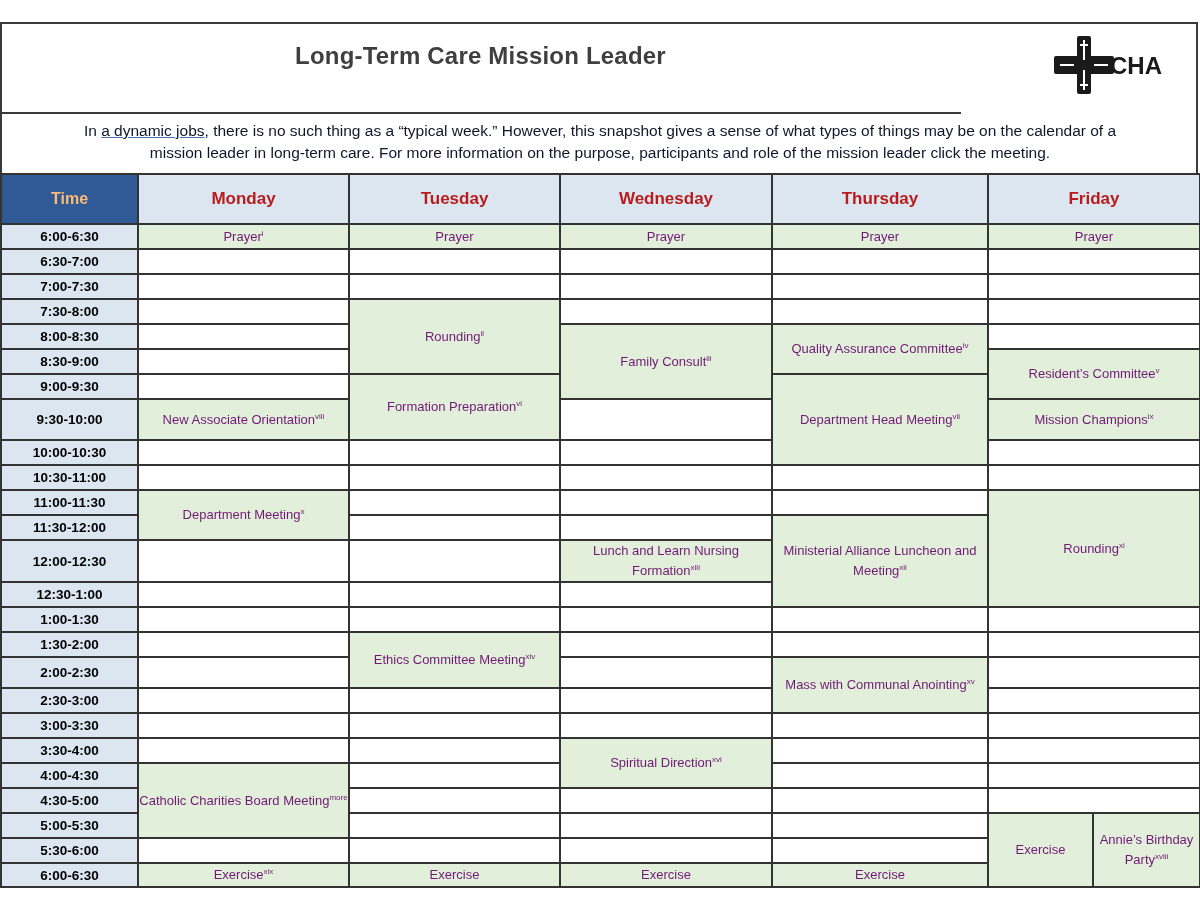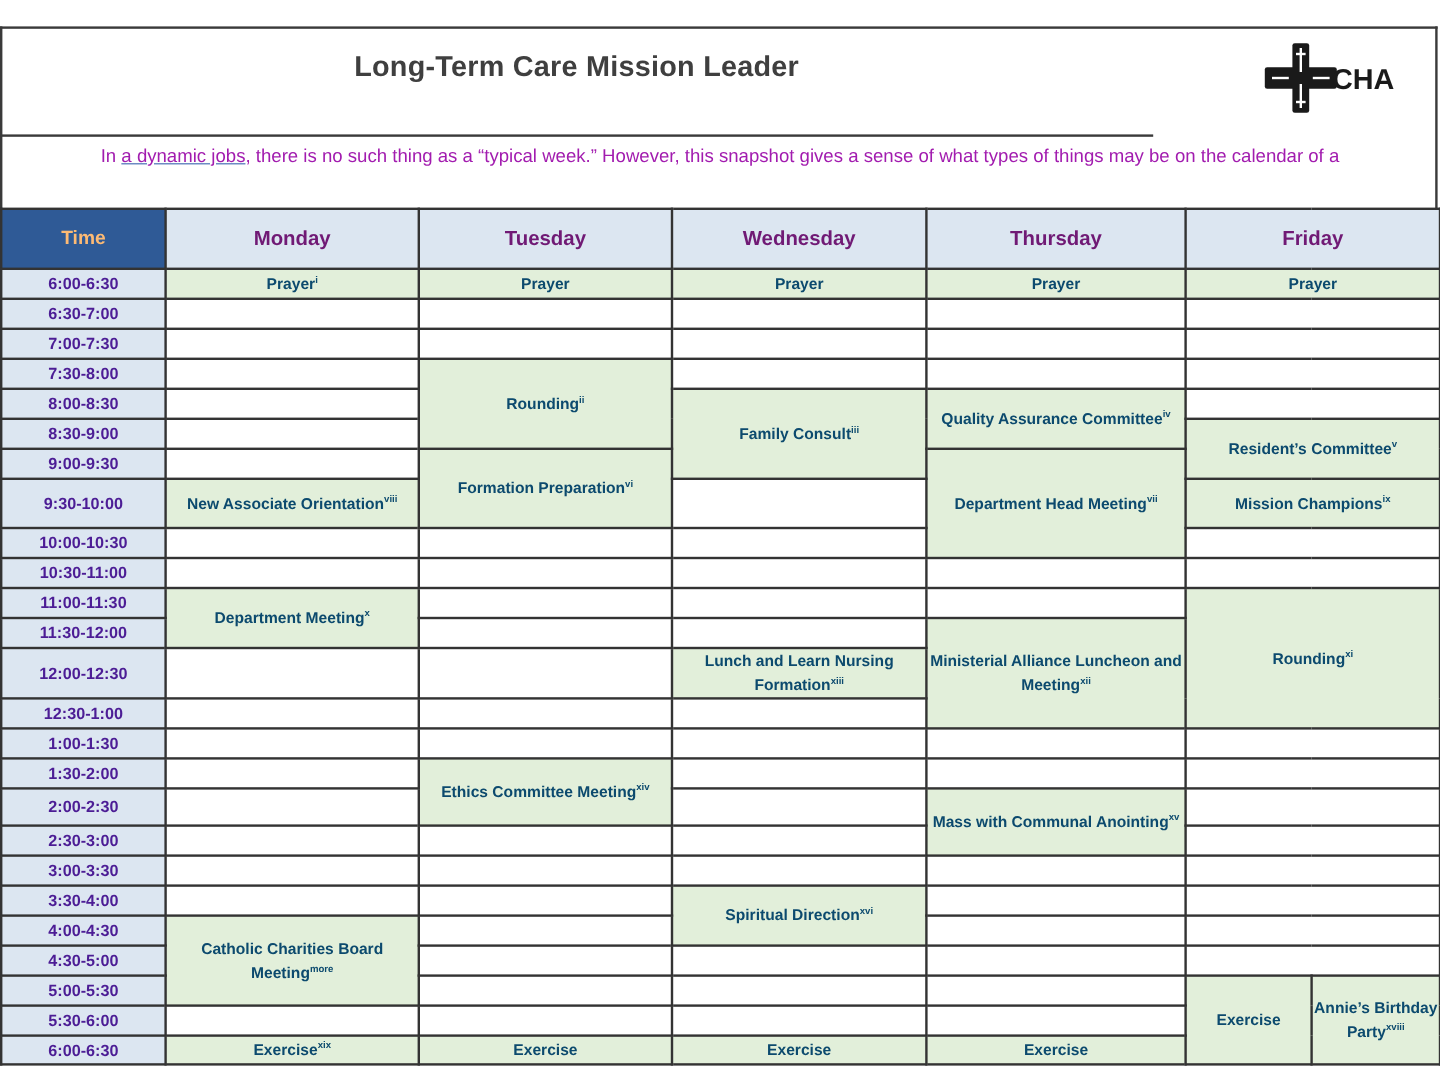--- a/index.html
+++ b/index.html
@@ -6,30 +6,30 @@
   body { width: 1200px; height: 900px; position: relative; overflow: hidden;
          font-family: "Liberation Sans", sans-serif; color: #222; }
   .frame { position: absolute; left: 0; top: 22px; width: 1198px; height: 857px;
            border: 2px solid #3a3a3a; box-sizing: border-box; border-bottom: none; }
   .title-bar { position: absolute; left: 0; top: 22px; width: 961px; height: 92px;
                border-bottom: 2px solid #3a3a3a; box-sizing: border-box; }
   .title { position: absolute; left: 0; right: 0; top: 20px; text-align: center;
            font-size: 24px; font-weight: bold; color: #3f3f3f; letter-spacing: 0.2px; }
   .logo { position: absolute; left: 1052px; top: 12px; width: 130px; height: 62px; }
   .intro { position: absolute; left: 0; top: 120px; width: 1200px; text-align: center;
-           font-size: 15.5px; line-height: 22px; color: #a21caf; }
+           font-size: 15.5px; line-height: 22px; color: #0f172a; }
   .intro .ul { text-decoration: underline; text-decoration-color: #4a6fb5; }
   table.sched { position: absolute; left: 0; top: 173px; width: 1199px;
                 border-collapse: collapse; table-layout: fixed; }
   table.sched td, table.sched th { border: 2px solid #333; padding: 0; text-align: center;
                 vertical-align: middle; font-family: "Liberation Sans", sans-serif; }
   th.time-h { background: #2f5a96; color: #fdba74; font-size: 16px; font-weight: bold; height: 48px; }
-  th.day-h { background: #dce6f1; color: #701a75; font-size: 17px; font-weight: bold; }
-  td.time { background: #dce6f1; font-size: 13.5px; font-weight: bold; color: #4c1d95; }
-  td.ev { background: #e2efda; font-size: 13px; font-weight: bold; color: #0c4a6e; line-height: 20px; }
+  th.day-h { background: #dce6f1; color: #b91c1c; font-size: 17px; font-weight: bold; }
+  td.time { background: #dce6f1; font-size: 13.5px; font-weight: bold; color: #000000; }
+  td.ev { background: #e2efda; font-size: 13px; font-weight: normal; color: #701a75; line-height: 20px; }
   td.empty { background: #ffffff; }
   sup { font-size: 8px; vertical-align: super; line-height: 0; }
 </style>
 </head>
 <body>
 
 <div class="frame"></div>
 
 <div class="title-bar">
   <div class="title">Long-Term Care Mission Leader</div>
@@ -41,20 +41,21 @@
     <rect x="31" y="36" width="2" height="20" fill="#fff"></rect>
     <rect x="28" y="50" width="8" height="2" fill="#fff"></rect>
     <rect x="8" y="30" width="14" height="2" fill="#fff"></rect>
     <rect x="42" y="30" width="14" height="2" fill="#fff"></rect>
     <text x="58" y="40" font-family="Liberation Sans, sans-serif" font-weight="bold" font-size="24" fill="#1a1a1a">CHA</text>
   </svg>
 </div>
 
 <div class="intro">
   <div><span>In </span><span class="ul">a dynamic jobs</span><span>, there is no such thing as a “typical week.” However, this snapshot gives a sense of what types of things may be on the calendar of a</span></div>
+  <div>mission leader in long-term care. For more information on the purpose, participants and role of the mission leader click the meeting.</div>
 </div>
 
 <table class="sched">
   <colgroup>
     <col style="width:137px">
       <col style="width:211px">
       <col style="width:211px">
       <col style="width:212px">
       <col style="width:216px">
       <col style="width:105px">

